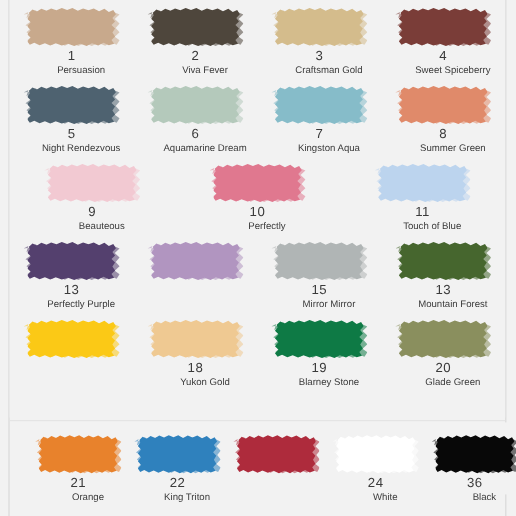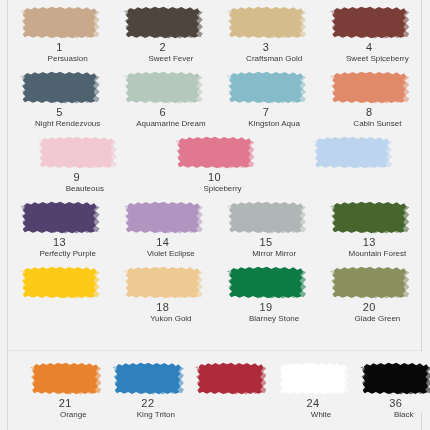--- a/index.html
+++ b/index.html
@@ -166,21 +166,21 @@
             <span class="swatch-name">Persuasion</span>
           </div>
         </div>
         <div class="cell">
           <div class="swatch-wrap">
             <div class="swatch-fray" style="background: rgb(78, 70, 60);"></div>
             <div class="swatch" style="background: rgb(78, 70, 60);"></div>
           </div>
           <div class="caption">
             <span class="swatch-number">2</span>
-            <span class="swatch-name">Sweet Fever</span>
+            <span class="swatch-name">Viva Fever</span>
           </div>
         </div>
         <div class="cell">
           <div class="swatch-wrap">
             <div class="swatch-fray" style="background: rgb(212, 188, 140);"></div>
             <div class="swatch" style="background: rgb(212, 188, 140);"></div>
           </div>
           <div class="caption">
             <span class="swatch-number">3</span>
             <span class="swatch-name">Craftsman Gold</span>
@@ -228,21 +228,21 @@
             <span class="swatch-name">Kingston Aqua</span>
           </div>
         </div>
         <div class="cell">
           <div class="swatch-wrap">
             <div class="swatch-fray" style="background: rgb(224, 138, 106);"></div>
             <div class="swatch" style="background: rgb(224, 138, 106);"></div>
           </div>
           <div class="caption">
             <span class="swatch-number">8</span>
-            <span class="swatch-name">Cabin Sunset</span>
+            <span class="swatch-name">Summer Green</span>
           </div>
         </div>
       </div>
       <div class="row">
         <div class="cell">
           <div class="swatch-wrap">
             <div class="swatch-fray" style="background: rgb(242, 201, 210);"></div>
             <div class="swatch" style="background: rgb(242, 201, 210);"></div>
           </div>
           <div class="caption">
@@ -250,50 +250,50 @@
             <span class="swatch-name">Beauteous</span>
           </div>
         </div>
         <div class="cell">
           <div class="swatch-wrap">
             <div class="swatch-fray" style="background: rgb(224, 120, 143);"></div>
             <div class="swatch" style="background: rgb(224, 120, 143);"></div>
           </div>
           <div class="caption">
             <span class="swatch-number">10</span>
-            <span class="swatch-name">Spiceberry</span>
+            <span class="swatch-name">Perfectly</span>
           </div>
         </div>
         <div class="cell">
           <div class="swatch-wrap">
             <div class="swatch-fray" style="background: rgb(188, 212, 238);"></div>
             <div class="swatch" style="background: rgb(188, 212, 238);"></div>
           </div>
+          <div class="caption">
+            <span class="swatch-number">11</span>
+            <span class="swatch-name">Touch of Blue</span>
+          </div>
         </div>
       </div>
       <div class="row">
         <div class="cell">
           <div class="swatch-wrap">
             <div class="swatch-fray" style="background: rgb(84, 64, 110);"></div>
             <div class="swatch" style="background: rgb(84, 64, 110);"></div>
           </div>
           <div class="caption">
             <span class="swatch-number">13</span>
             <span class="swatch-name">Perfectly Purple</span>
           </div>
         </div>
         <div class="cell">
           <div class="swatch-wrap">
             <div class="swatch-fray" style="background: rgb(177, 149, 192);"></div>
             <div class="swatch" style="background: rgb(177, 149, 192);"></div>
           </div>
-          <div class="caption">
-            <span class="swatch-number">14</span>
-            <span class="swatch-name">Violet Eclipse</span>
-          </div>
         </div>
         <div class="cell">
           <div class="swatch-wrap">
             <div class="swatch-fray" style="background: rgb(176, 181, 181);"></div>
             <div class="swatch" style="background: rgb(176, 181, 181);"></div>
           </div>
           <div class="caption">
             <span class="swatch-number">15</span>
             <span class="swatch-name">Mirror Mirror</span>
           </div>

